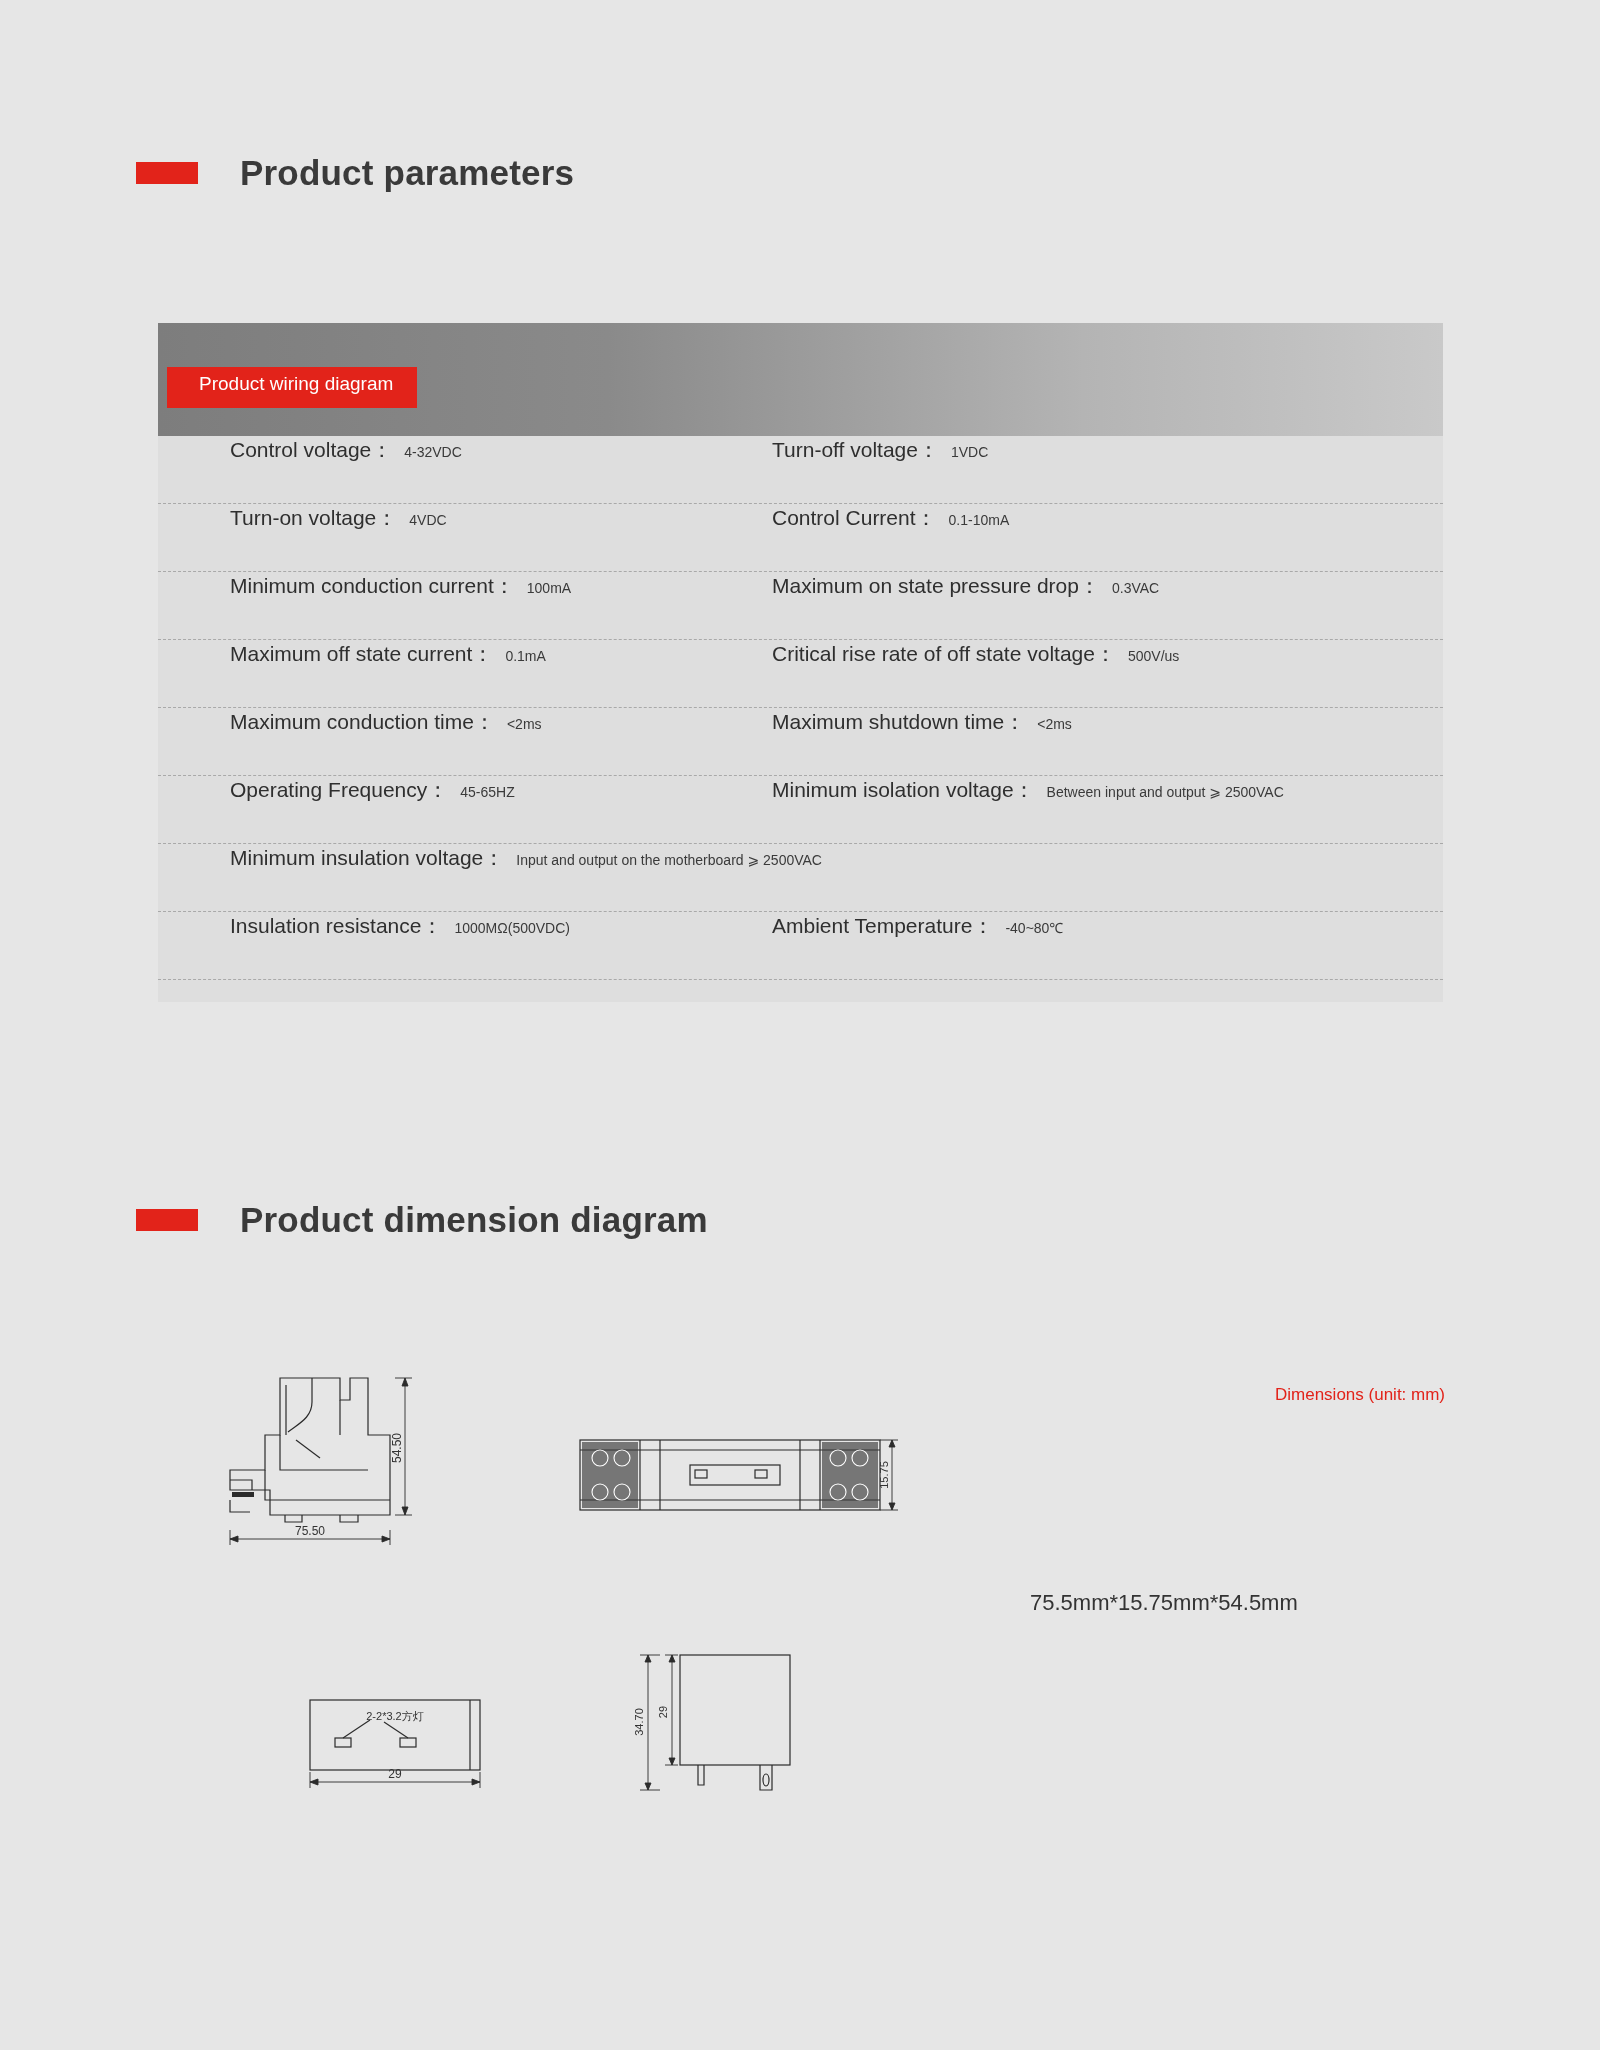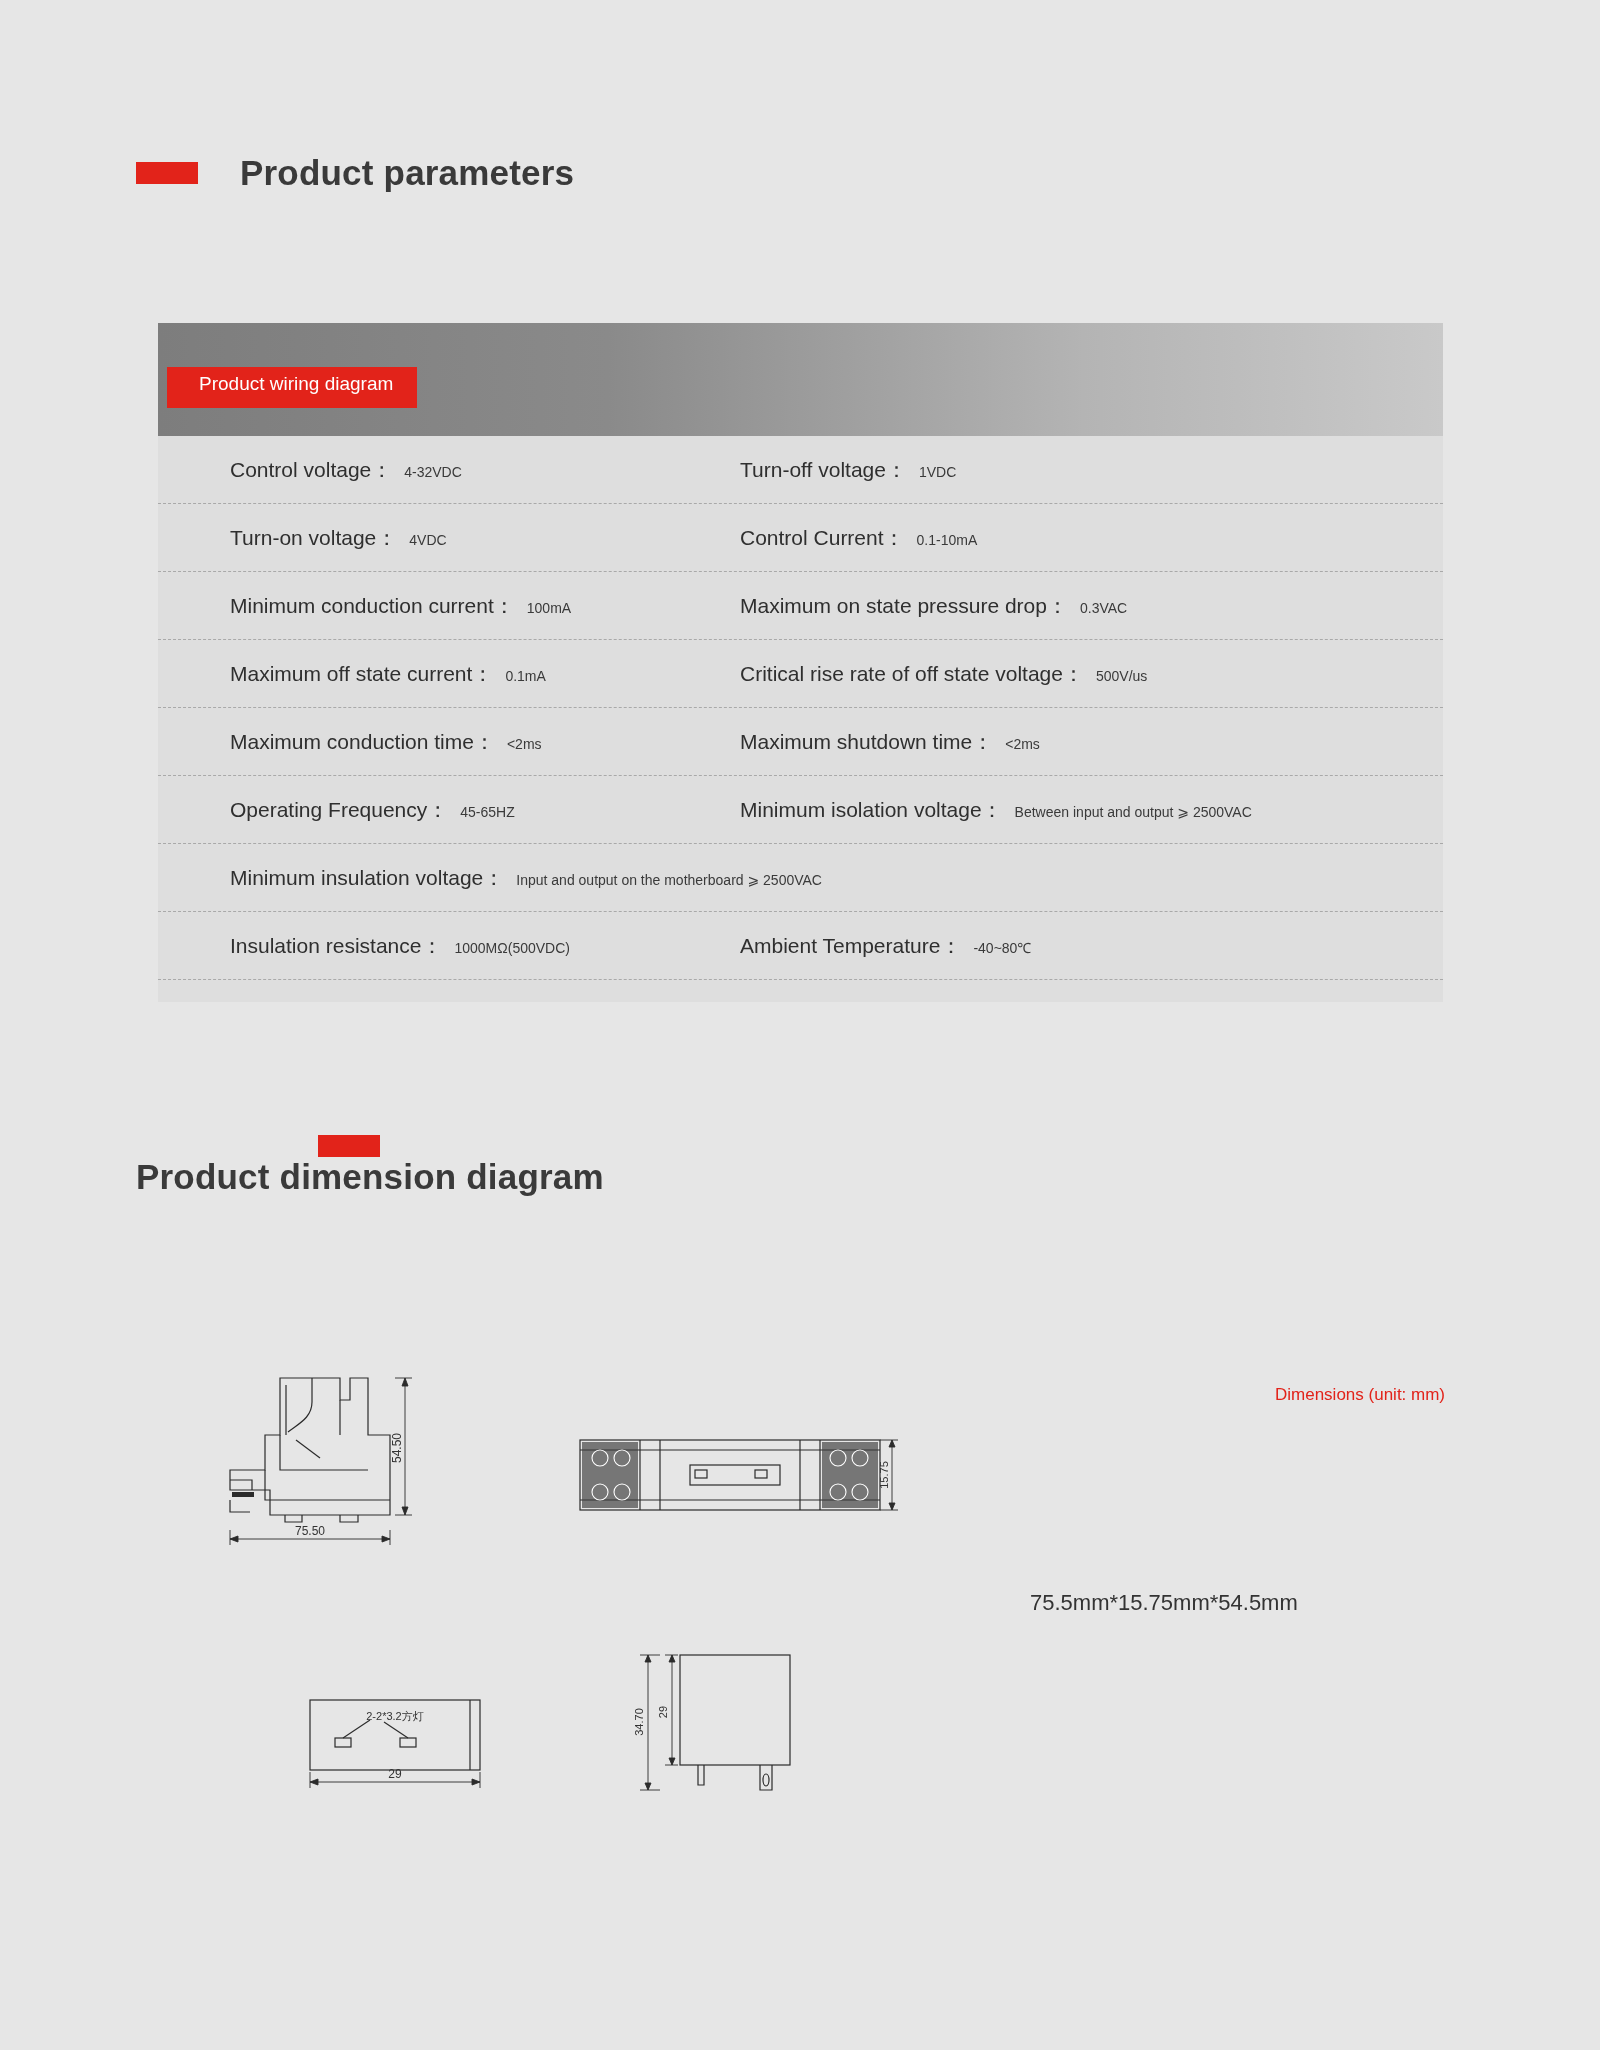--- a/index.html
+++ b/index.html
@@ -34,21 +34,21 @@
     margin-right: 42px;
   }
   .heading-text {
     font-size: 35px;
     font-weight: bold;
     color: #3a3a3a;
     letter-spacing: 0.2px;
     white-space: nowrap;
   }
   #heading-params { left: 136px; top: 153px; }
-  #heading-dimension { left: 136px; top: 1135px; flex-direction: column; }
+  #heading-dimension { left: 136px; top: 1200px; }
 
   
   .params-card {
     position: absolute;
     left: 158px;
     top: 323px;
     width: 1285px;
     background: #dedede;
     padding-bottom: 22px;
   }
@@ -67,21 +67,21 @@
     padding: 6px 24px 13px 32px;
     white-space: nowrap;
   }
   .params-body {
     padding: 0 0 0 0;
   }
   .param-row {
     display: flex;
     border-bottom: 1px dashed #a9a9a9;
     min-height: 67px;
-    align-items: center;
+    gap: 32px;
   }
   .param-row:first-child { border-top: none; }
   .param-cell {
     display: flex;
     align-items: baseline;
     padding: 0 10px 0 0;
     box-sizing: border-box;
   }
   .param-cell.left  { width: 570px; padding-left: 72px; }
   .param-cell.right { flex: 1; padding-left: 12px; }

